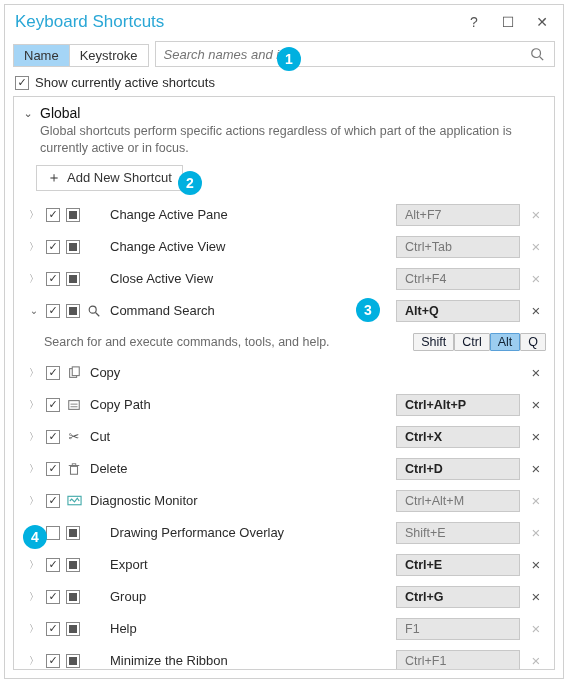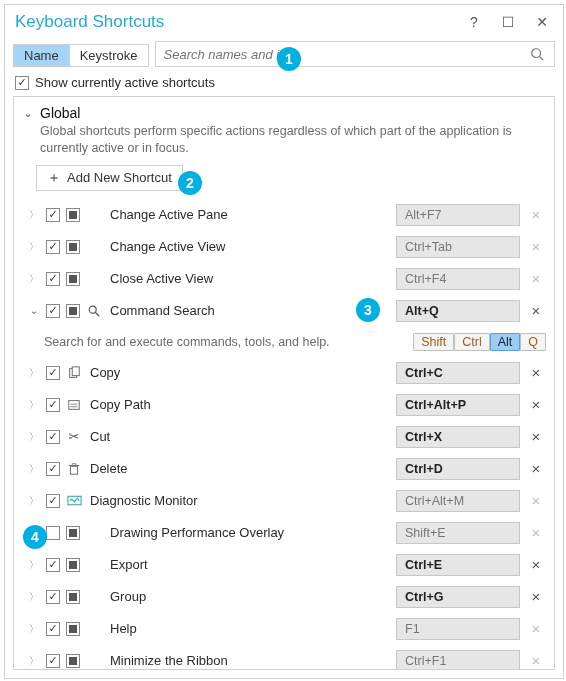--- a/index.html
+++ b/index.html
@@ -105,21 +105,21 @@
     width:20px; text-align:center; color:#bbb; font-size:15px;
   }
   .del.active { color:#555; }
   .detail {
     display:flex; align-items:center; gap:0;
     padding:6px 8px 6px 30px; font-size:12.5px; color:var(--desc-muted);
   }
   .detail .spacer { flex:1; }
   .key {
     border:1px solid #bfbfbf; background:#f4f4f4; padding:1px 7px;
-    font-size:12.5px; color:#a16207; border-radius:1px;
+    font-size:12.5px; color:#0f172a; border-radius:1px;
   }
   .key.selected { background:var(--sel-key); border-color:#5aa0d8; color:#123; }
   
   .bubble {
     position:absolute; width:24px; height:24px; border-radius:50%;
     background:var(--accent-cyan); color:#fff; font-weight:700; font-size:14px;
     display:flex; align-items:center; justify-content:center; z-index:5;
     pointer-events:none;
   }
   svg { display:block; }
@@ -230,21 +230,20 @@
     <div class="row">
       <span class="chevron mini">〉</span>
       <span class="chk checked"></span>
       <span class="row-icon">
         <svg width="14" height="14" viewBox="0 0 16 16">
             <rect x="3" y="3" width="8" height="10" fill="none" stroke="#777" stroke-width="1.2"></rect>
             <rect x="6" y="1" width="8" height="10" fill="#fff" stroke="#777" stroke-width="1.2"></rect>
           </svg>
       </span>
       <span class="row-label">Copy</span>
-      <span class="shortcut bold">Ctrl+C</span>
       <span class="del active">×</span>
     </div>
 
     <div class="row">
       <span class="chevron mini">〉</span>
       <span class="chk checked"></span>
       <span class="row-icon">
         <svg width="14" height="14" viewBox="0 0 16 16">
             <rect x="2" y="3" width="12" height="10" fill="none" stroke="#777" stroke-width="1.2"></rect>
             <line x1="4" y1="7" x2="12" y2="7" stroke="#777"></line>

